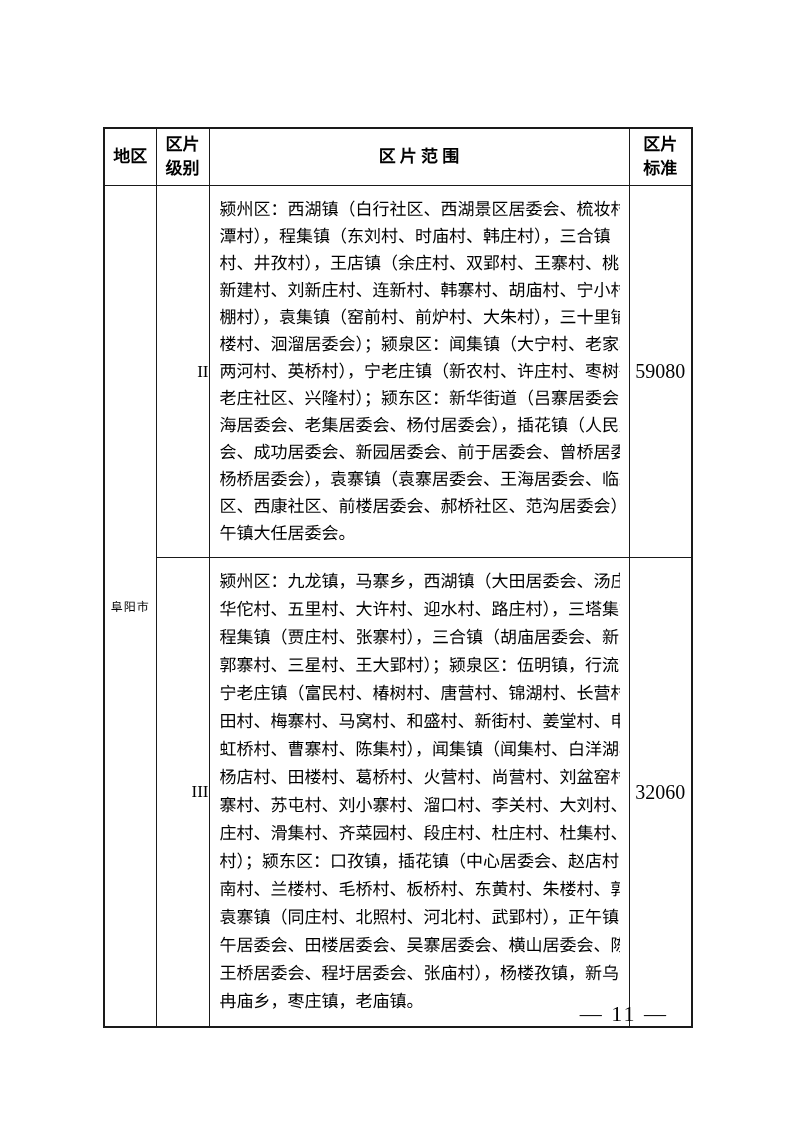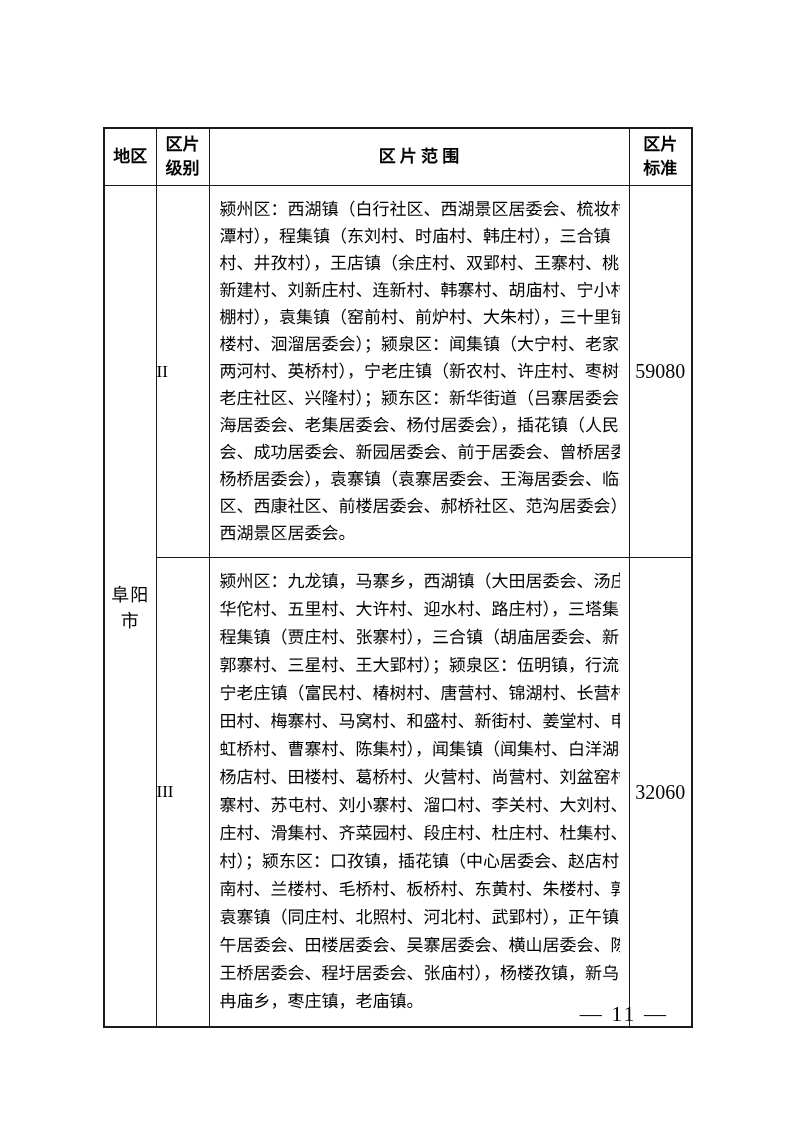--- a/index.html
+++ b/index.html
@@ -37,26 +37,26 @@
     vertical-align: middle;
     padding: 4px 2px;
     height: 45px;
     line-height: 24px;
     background: #ffffff;
   }
   .hdr-stack div { line-height: 24px; }
   td.region-cell {
     text-align: center;
     vertical-align: middle;
-    font-size: 18px;
+    font-size: 12px;
     letter-spacing: 1px;
     padding: 0;
   }
   td.level-cell {
-    text-align: left;
+    text-align: right;
     vertical-align: middle;
     font-size: 17px;
     padding: 0;
   }
   td.standard-cell {
     text-align: center;
     vertical-align: middle;
     font-size: 20px;
     padding: 0;
   }
@@ -121,21 +121,21 @@
               <div class="line">村、井孜村），王店镇（余庄村、双郢村、王寨村、桃花村、</div>
               <div class="line">新建村、刘新庄村、连新村、韩寨村、胡庙村、宁小村、高</div>
               <div class="line">棚村），袁集镇（窑前村、前炉村、大朱村），三十里铺镇（高</div>
               <div class="line">楼村、洄溜居委会）；颍泉区：闻集镇（大宁村、老家村、</div>
               <div class="line">两河村、英桥村），宁老庄镇（新农村、许庄村、枣树行村、</div>
               <div class="line">老庄社区、兴隆村）；颍东区：新华街道（吕寨居委会、任</div>
               <div class="line">海居委会、老集居委会、杨付居委会），插花镇（人民居委</div>
               <div class="line">会、成功居委会、新园居委会、前于居委会、曾桥居委会、</div>
               <div class="line">杨桥居委会），袁寨镇（袁寨居委会、王海居委会、临颍社</div>
               <div class="line">区、西康社区、前楼居委会、郝桥社区、范沟居委会），正</div>
-              <div class="line last">西湖景区居委会。</div>
+              <div class="line last">午镇大任居委会。</div>
             </div>
         </td>
         <td class="standard-cell">59080</td>
       </tr>
 
       <tr class="row-3">
         <td class="level-cell">III</td>
         <td class="scope-cell">
           <div class="scope-lines">
               <div class="line">颍州区：九龙镇，马寨乡，西湖镇（大田居委会、汤庄村、</div>

